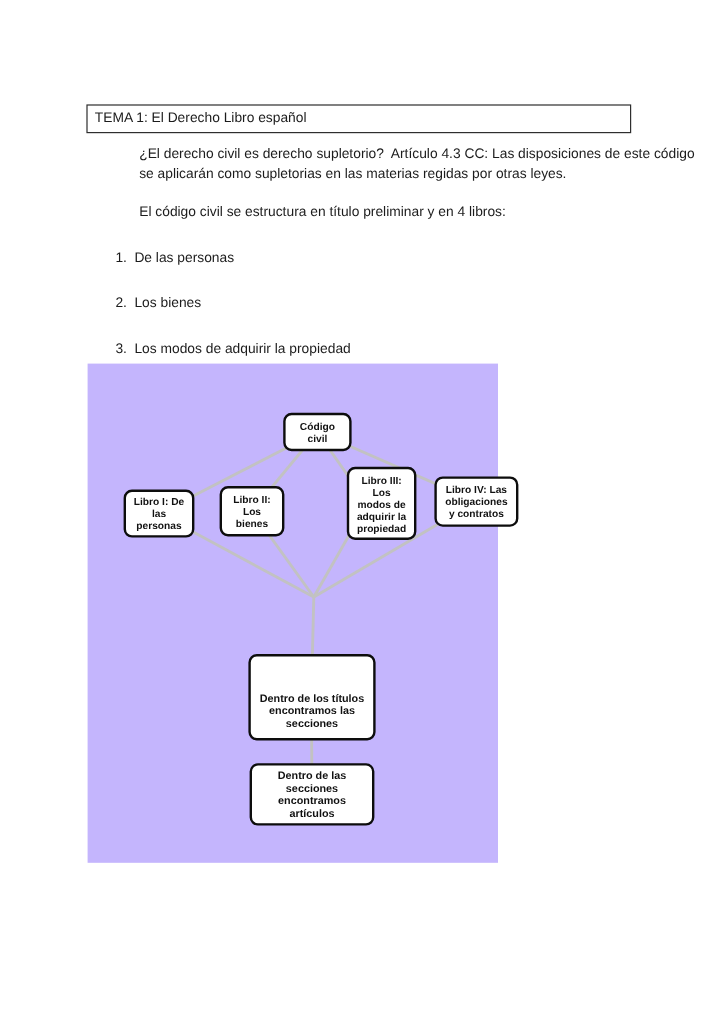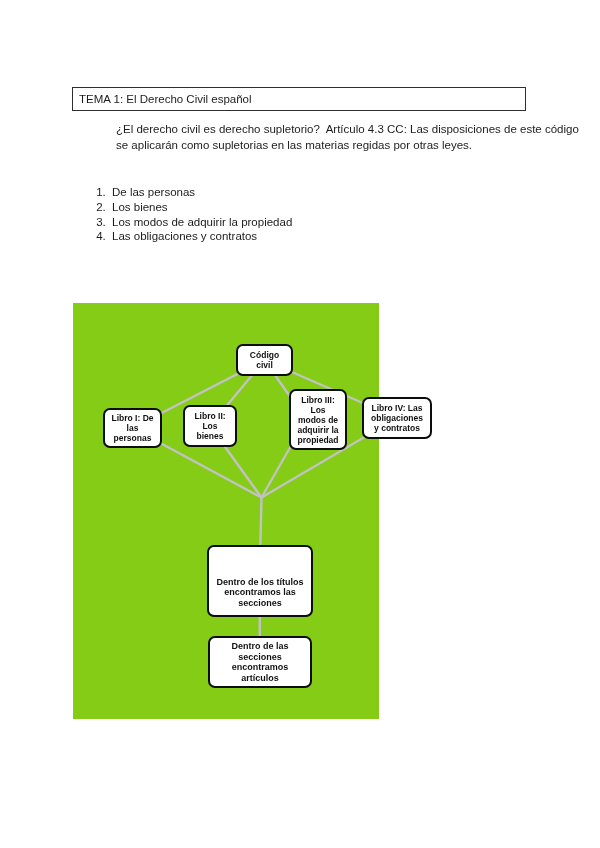--- a/index.html
+++ b/index.html
@@ -41,28 +41,28 @@
   .para-structure-intro { top: 169px; }
   .para-detail { top: 257px; }
   ol.books {
     position: absolute;
     left: 72px; top: 185px;
     width: 440px;
     padding-left: 37px;
     font-size: 11.5px;
     line-height: 14.8px;
   }
-  ol.books li { padding-left: 3px; }
+  ol.books li { padding-left: 3px; margin-top: 23px; }
 
   
   .diagram {
     position: absolute;
     left: 73px; top: 303px;
-    width: 306px; height: 416px;
-    background: #84cc16;
+    width: 342px; height: 416px;
+    background: #c4b5fd;
   }
   .diagram svg.connectors {
     position: absolute;
     left: 0; top: 0;
     width: 386px; height: 416px;
   }
   .node {
     position: absolute;
     background: #ffffff;
     border: 2.5px solid #0d0d0d;
@@ -87,26 +87,27 @@
   .node-dtitulos  { left: 134px; top: 242px; width: 106px; height: 72px; font-size: 9px; line-height: 10.5px;
                     justify-content: flex-end; padding-bottom: 7px; }
   .node-dsecciones{ left: 135px; top: 333px; width: 104px; height: 52px; font-size: 9px; line-height: 10.5px; }
 </style>
 </head>
 <body>
 
 <div class="page">
 
   <div class="title-box">
-    <span>TEMA 1: El Derecho Civil español</span>
+    <span>TEMA 1: El Derecho Libro español</span>
   </div>
 
   <p class="para para-intro">¿El derecho civil es derecho supletorio?  Artículo 4.3 CC: Las disposiciones de este código
 se aplicarán como supletorias en las materias regidas por otras leyes.</p>
 
+  <p class="para para-structure-intro">El código civil se estructura en título preliminar y en 4 libros:</p>
 
   <ol class="books">
     <li>De las personas</li>
     <li>Los bienes</li>
     <li>Los modos de adquirir la propiedad</li>
     <li>Las obligaciones y contratos</li>
   </ol>
 
 
   <div class="diagram">

